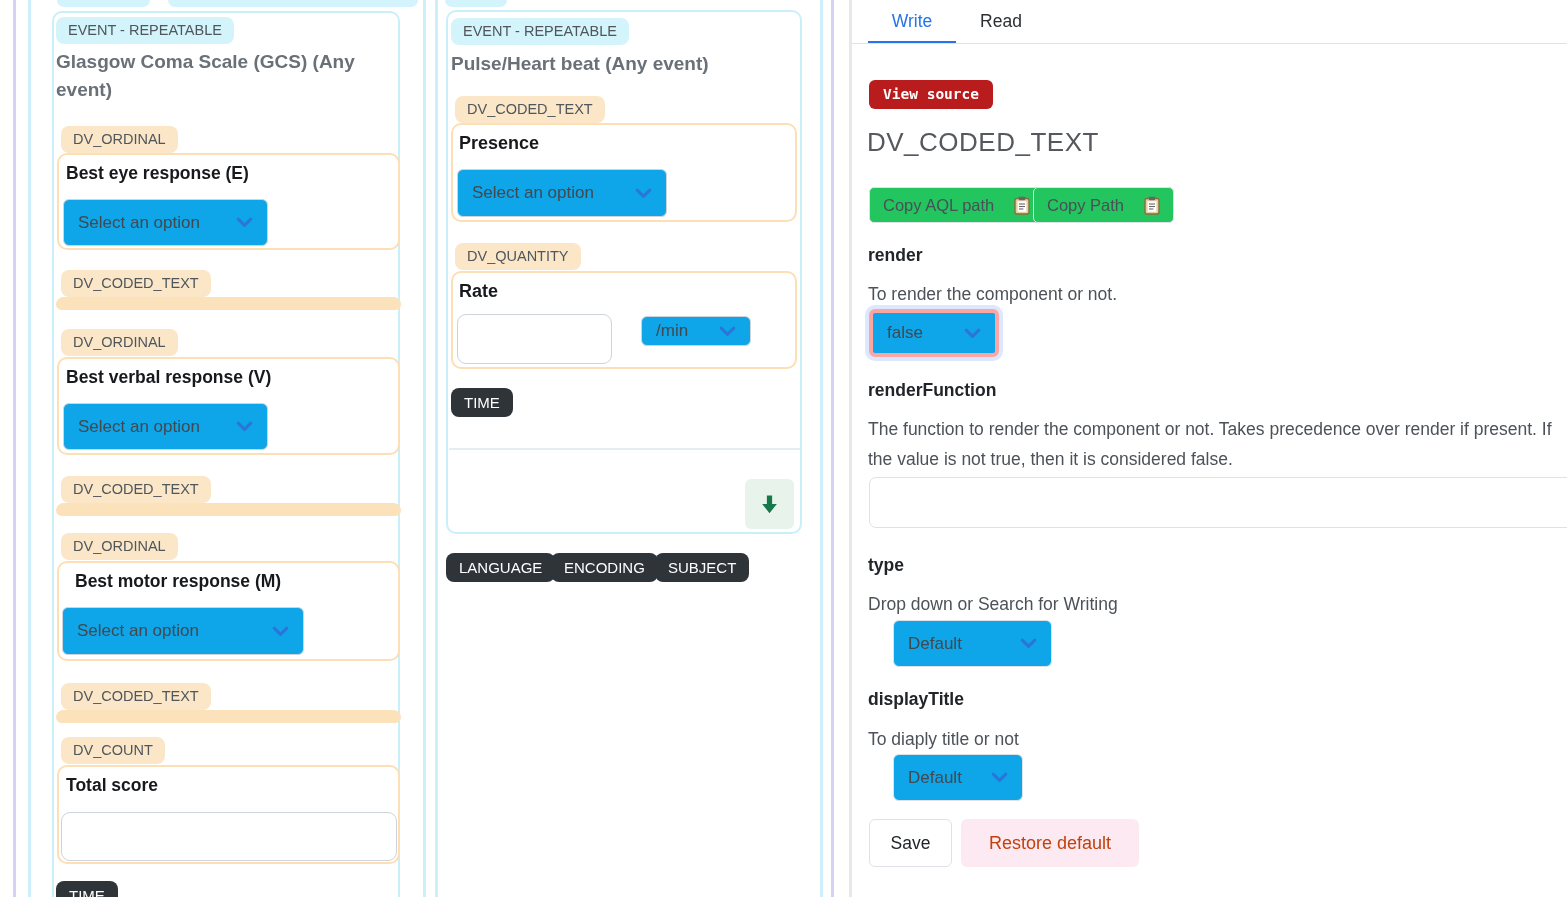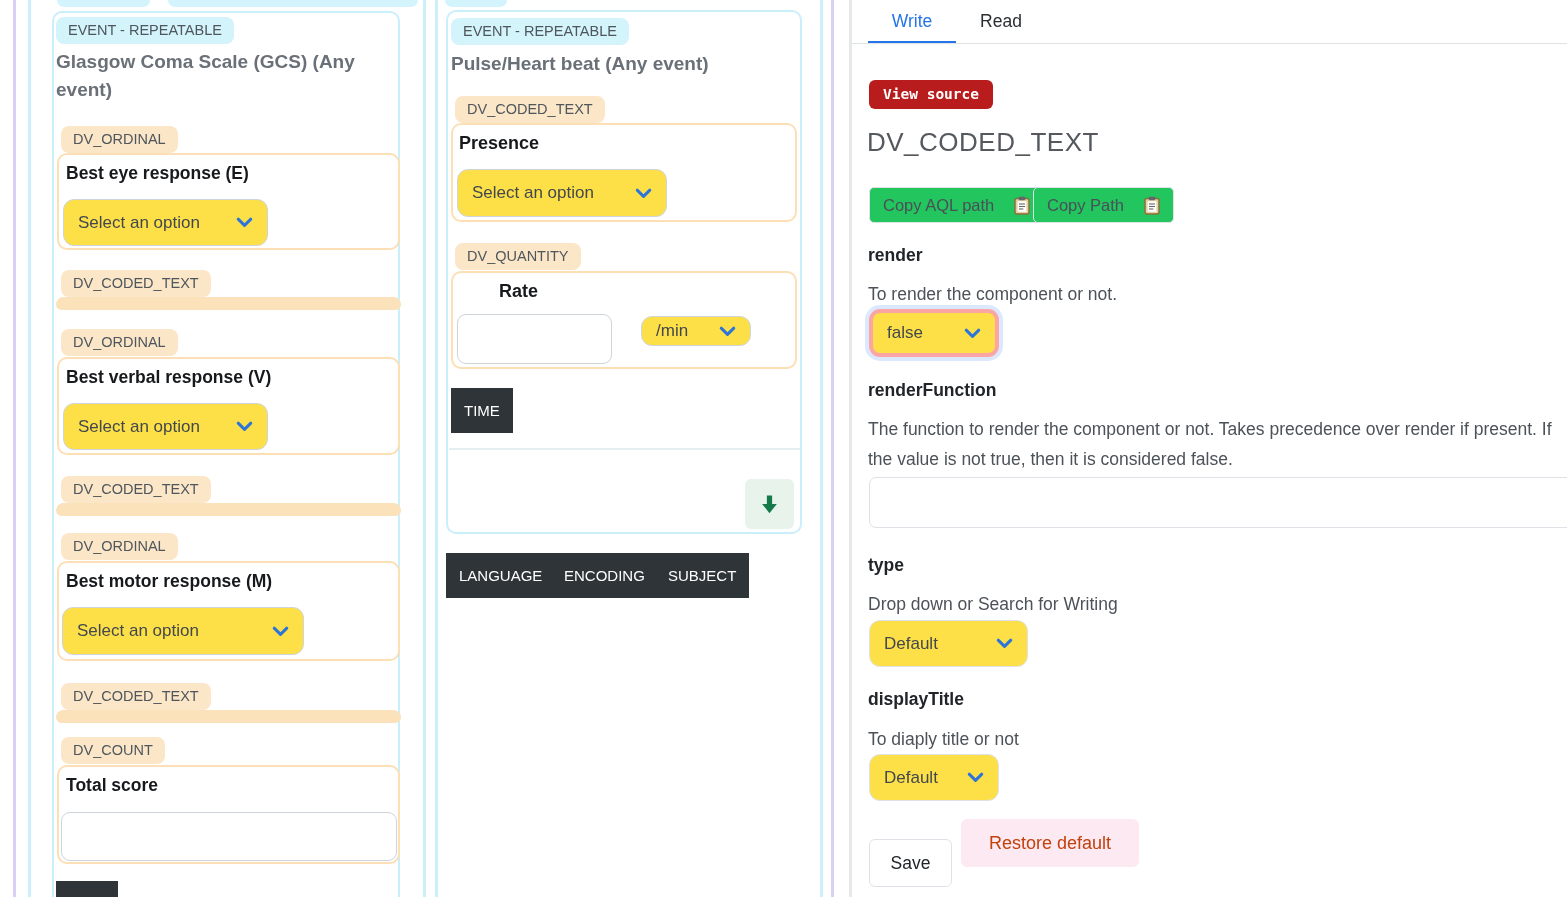--- a/index.html
+++ b/index.html
@@ -18,30 +18,30 @@
   .badge-cyan{
     display:inline-block;background:#d4f4fc;color:#4f565c;font-size:14.5px;
     padding:5px 12px;border-radius:8px;line-height:17px;white-space:nowrap;
   }
   .badge-peach{
     display:inline-block;background:#fbe7c8;color:#4f565c;font-size:14.5px;
     padding:5px 12px;border-radius:8px 8px 8px 8px;line-height:17px;white-space:nowrap;
   }
   .badge-dark{
     display:inline-block;background:#2f3439;color:#fff;font-size:15px;
-    padding:14px 13px;border-radius:0;line-height:17px;white-space:nowrap;
+    padding:6px 13px;border-radius:8px;line-height:17px;white-space:nowrap;
   }
   .collapsed-bar{background:#fbe2ba;border-radius:8px 8px 6px 6px;}
   
   .panel-title{font-size:19px;font-weight:700;color:#697077;line-height:28px;}
   .fieldbox{border:2px solid #fcdfb4;border-radius:10px;background:#fff;}
   .field-label{font-size:17.5px;font-weight:700;color:#17191c;white-space:nowrap;}
   .sel{
     display:flex;align-items:center;justify-content:space-between;
-    border:1px solid #ced4da;border-radius:11px;background:#fde047;
+    border:1px solid #ced4da;border-radius:6px;background:#0ea5e9;
     padding:0 14px;font-size:17px;color:#42484e;cursor:pointer;
   }
   .sel .chev{flex:0 0 auto;display:block;}
   .txt-input{
     border:1px solid #ced4da;border-radius:9px;background:#fff;outline:none;
     font-size:17px;color:#212529;padding:0 12px;font-family:inherit;
   }
   .green-btn{
     background:#e8f4eb;border:none;border-radius:6px;cursor:pointer;
     display:flex;align-items:center;justify-content:center;
@@ -63,21 +63,21 @@
   .btn-outline{
     display:inline-flex;align-items:center;gap:20px;background:#22c55e;cursor:pointer;
     border:1px solid #dfe3e7;border-radius:5px;font-size:16.5px;color:#495057;
     padding:0 13px;height:36px;font-family:inherit;
   }
   .prop-name{font-size:17.5px;font-weight:700;color:#212529;white-space:nowrap;}
   .prop-desc{font-size:17.5px;color:#4c5258;white-space:nowrap;}
   .sel.focused{
     border:4px solid #fca5a5;box-shadow:0 0 0 4px rgba(59,130,246,.18);text-align:right;
   }
-  .sel.light{border-color:#dee2e6;}
+  .sel.light{border-color:#dee2e6;margin-left:24px;}
   .btn-save{
     background:#fff;border:1px solid #dee2e6;border-radius:6px;cursor:pointer;
     font-size:17.5px;color:#212529;font-family:inherit;
   }
   .btn-restore{
     background:#fce9f1;border:none;border-radius:6px;cursor:pointer;
     font-size:18px;color:#c2410c;font-family:inherit;
   }
 </style>
 </head>
@@ -114,21 +114,21 @@
   <svg class="chev" width="17" height="11" viewBox="0 0 17 11">
       <path d="M2.2 2.2 L8.5 8.3 L14.8 2.2" fill="none" stroke="#2d74d8" stroke-width="3" stroke-linecap="round" stroke-linejoin="round"></path>
     </svg>
 </div>
 
 <span class="abs badge-peach" style="left:61px;top:476px;">DV_CODED_TEXT</span>
 <div class="abs collapsed-bar" style="left:56px;top:503px;width:345px;height:13px;"></div>
 
 <span class="abs badge-peach" style="left:61px;top:533px;">DV_ORDINAL</span>
 <div class="abs fieldbox" style="left:57px;top:561px;width:343px;height:100px;"></div>
-<div class="abs field-label" style="left:66px;top:571px;">Best motor response (M)</div>
+<div class="abs field-label" style="left:75px;top:571px;">Best motor response (M)</div>
 <div class="abs sel" style="left:62px;top:607px;width:242px;height:48px;">
   <span>Select an option</span>
   <svg class="chev" width="17" height="11" viewBox="0 0 17 11">
       <path d="M2.2 2.2 L8.5 8.3 L14.8 2.2" fill="none" stroke="#2d74d8" stroke-width="3" stroke-linecap="round" stroke-linejoin="round"></path>
     </svg>
 </div>
 
 <span class="abs badge-peach" style="left:61px;top:683px;">DV_CODED_TEXT</span>
 <div class="abs collapsed-bar" style="left:56px;top:710px;width:345px;height:13px;"></div>
 
@@ -151,21 +151,21 @@
 <div class="abs field-label" style="left:459px;top:133px;font-size:18px;">Presence</div>
 <div class="abs sel" style="left:457px;top:169px;width:210px;height:48px;">
   <span>Select an option</span>
   <svg class="chev" width="17" height="11" viewBox="0 0 17 11">
       <path d="M2.2 2.2 L8.5 8.3 L14.8 2.2" fill="none" stroke="#2d74d8" stroke-width="3" stroke-linecap="round" stroke-linejoin="round"></path>
     </svg>
 </div>
 
 <span class="abs badge-peach" style="left:455px;top:243px;">DV_QUANTITY</span>
 <div class="abs fieldbox" style="left:451px;top:271px;width:346px;height:98px;"></div>
-<div class="abs field-label" style="left:459px;top:281px;font-size:18px;margin-left:40px;">Rate</div>
+<div class="abs field-label" style="left:459px;top:281px;font-size:18px;">Rate</div>
 <input class="abs txt-input" type="text" style="left: 457px; top: 314px; width: 155px; height: 50px;">
 <div class="abs sel" style="left:641px;top:316px;width:110px;height:30px;">
   <span>/min</span>
   <svg class="chev" width="17" height="11" viewBox="0 0 17 11">
       <path d="M2.2 2.2 L8.5 8.3 L14.8 2.2" fill="none" stroke="#2d74d8" stroke-width="3" stroke-linecap="round" stroke-linejoin="round"></path>
     </svg>
 </div>
 
 <span class="abs badge-dark" style="left:451px;top:388px;">TIME</span>
 
@@ -240,14 +240,14 @@
 
 <div class="abs prop-name" style="left:868px;top:689px;">displayTitle</div>
 <div class="abs prop-desc" style="left:868px;top:729px;">To diaply title or not</div>
 <div class="abs sel light" style="left:869px;top:754px;width:130px;height:47px;">
   <span>Default</span>
   <svg class="chev" width="17" height="11" viewBox="0 0 17 11">
       <path d="M2.2 2.2 L8.5 8.3 L14.8 2.2" fill="none" stroke="#2d74d8" stroke-width="3" stroke-linecap="round" stroke-linejoin="round"></path>
     </svg>
 </div>
 
-<button class="abs btn-save" style="left:869px;top:839px;width:83px;height:48px;">Save</button>
+<button class="abs btn-save" style="left:869px;top:819px;width:83px;height:48px;">Save</button>
 <button class="abs btn-restore" style="left:961px;top:819px;width:178px;height:48px;">Restore default</button>
 
 </body></html>

